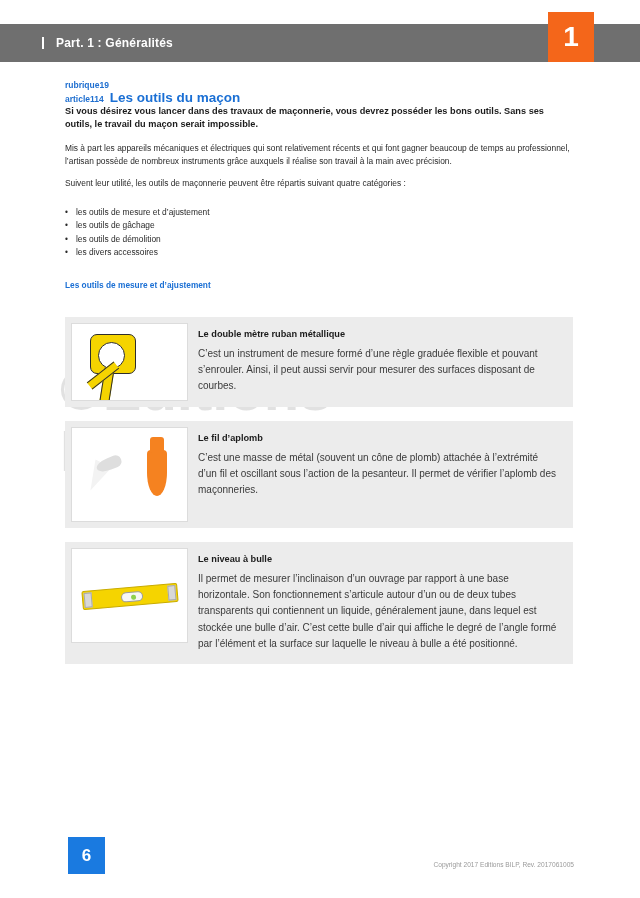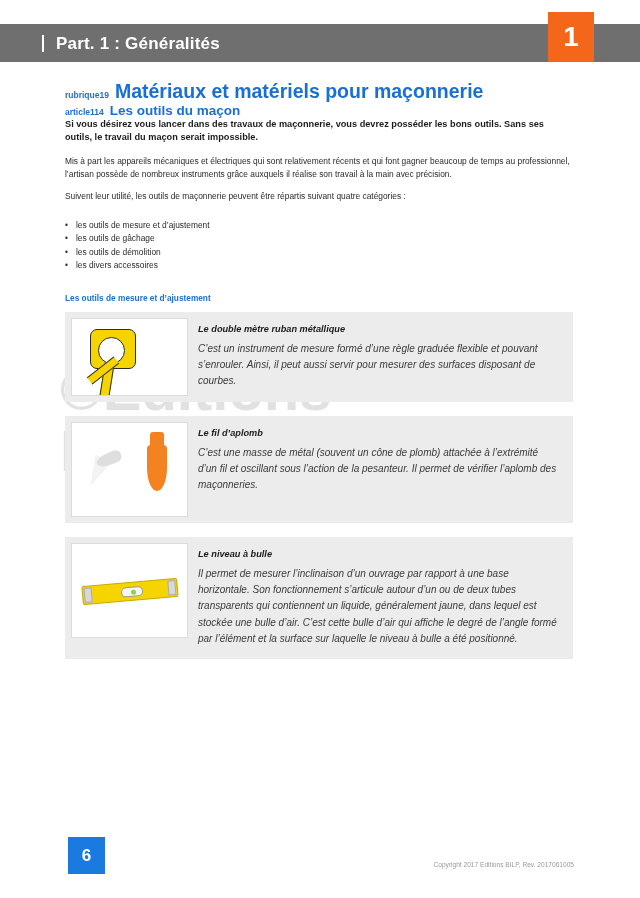--- a/index.html
+++ b/index.html
@@ -24,21 +24,21 @@
     display: flex;
     align-items: center;
   }
   .header-accent {
     width: 42px;
     height: 38px;
     background: #6f6f6f;
   }
   .header-title {
     color: #ffffff;
-    font-size: 17px;
+    font-size: 12px;
     font-weight: bold;
     letter-spacing: 0.2px;
     border-left: 2px solid #ffffff;
     padding-left: 12px;
     line-height: 1;
   }
   .part-badge {
     position: absolute;
     top: 12px;
     right: 46px;
@@ -141,23 +141,22 @@
 
   .subsection {
     margin-top: 20px;
     color: #1a6fd4;
     font-size: 8.3px;
     font-weight: bold;
   }
 
   
   .cards {
-    margin-top: 9px;
+    margin-top: 27px;
     width: 508px;
-    font-style: italic;
   }
   .card {
     display: flex;
     background: #ececec;
     margin-bottom: 14px;
   }
   .card-img {
     width: 117px;
     flex: 0 0 117px;
     background: #ffffff;
@@ -353,21 +352,20 @@
 
   <div class="watermark">
     <div>©Editions</div>
     <div>BILP</div>
   </div>
 
   <div class="content">
 
     <div class="rubrique-line">
       <span class="rubrique-tag">rubrique19</span>
-      <span class="rubrique-title">Matériaux et matériels pour maçonnerie</span>
     </div>
 
     <div class="article-line">
       <span class="article-tag">article114</span>
       <span class="article-title">Les outils du maçon</span>
     </div>
 
     <div class="lead">Si vous désirez vous lancer dans des travaux de maçonnerie, vous devrez posséder les bons outils. Sans ses outils, le travail du maçon serait impossible.</div>
 
     <div class="para">Mis à part les appareils mécaniques et électriques qui sont relativement récents et qui font gagner beaucoup de temps au professionnel, l’artisan possède de nombreux instruments grâce auxquels il réalise son travail à la main avec précision.</div>

